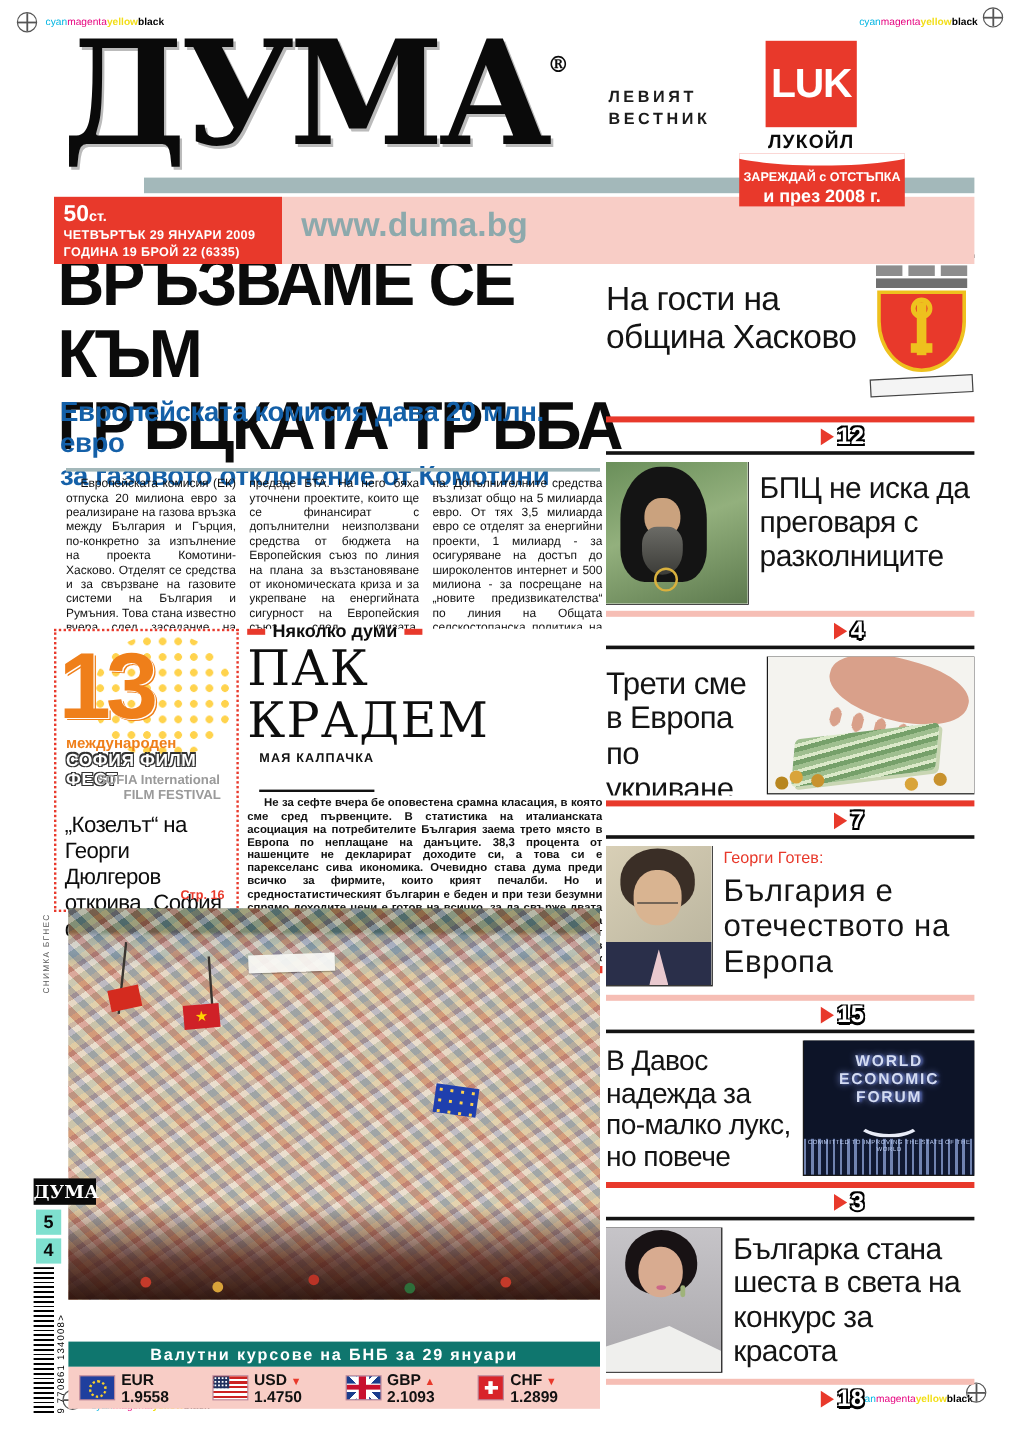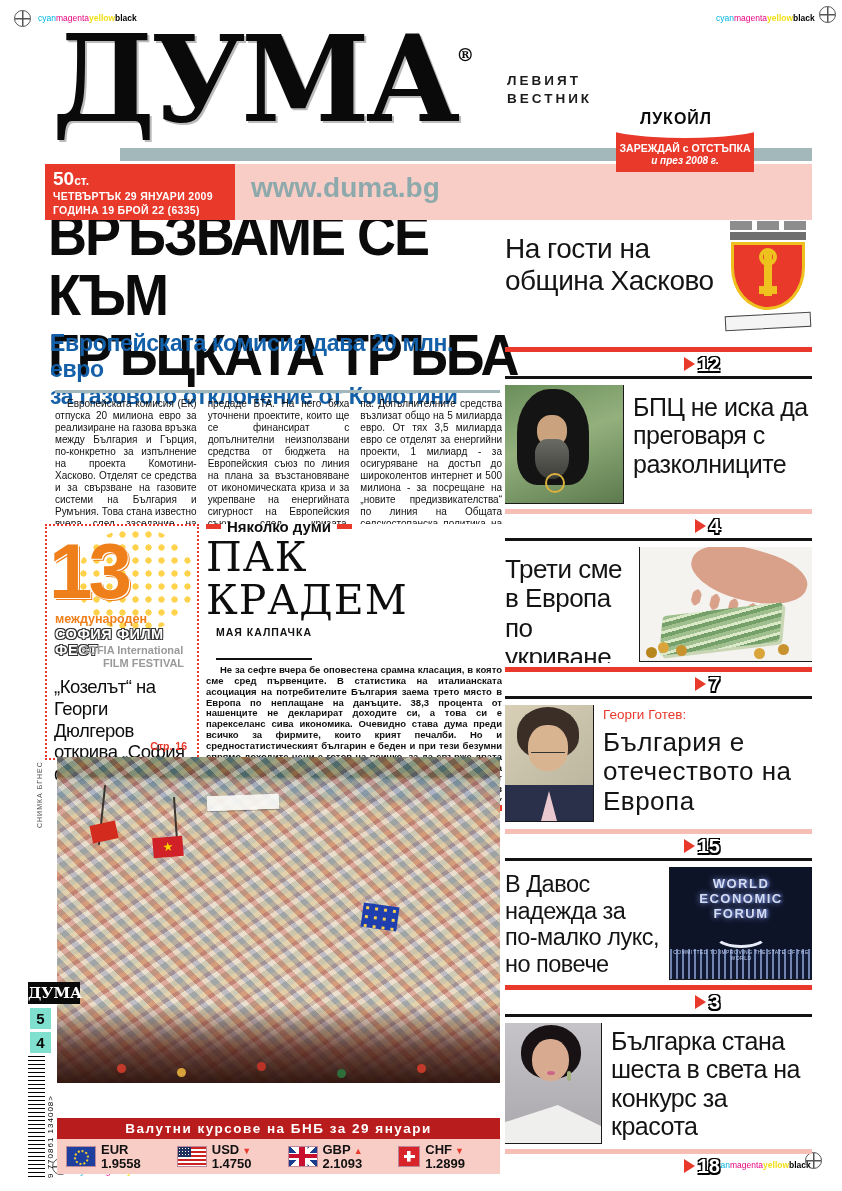--- a/index.html
+++ b/index.html
@@ -25,21 +25,21 @@
               display:flex;align-items:center;justify-content:center;z-index:3;}
   #lukoil-box .luk{color:#fff;font-weight:bold;font-size:34px;letter-spacing:-1px;
                    font-family:"Liberation Sans",sans-serif;}
   #lukoil-name{position:absolute;left:626px;top:110px;width:100px;text-align:center;
                font-size:16px;font-weight:bold;letter-spacing:1px;color:#0a0a0a;z-index:3;}
   #lukoil-badge{position:absolute;left:616px;top:128px;width:138px;height:44px;background:#e8392b;
                 overflow:hidden;z-index:4;text-align:center;}
   #lukoil-badge::before{content:"";position:absolute;left:-14px;top:-16px;width:166px;height:26px;
                 background:#fff;border-radius:50%;}
   #lukoil-badge .b1{margin-top:14px;font-size:10.5px;font-weight:bold;color:#fff;line-height:1.25;}
-  #lukoil-badge .b2{font-size:10px;font-weight:bold;color:#fff;line-height:1.25;font-style:italic;}
+  #lukoil-badge .b2{font-size:15px;font-weight:bold;color:#fff;line-height:1.25;}
   
   #datebox{position:absolute;left:45px;top:164px;width:190px;height:56px;background:#e8392b;
            color:#fff;padding:5px 0 0 8px;box-sizing:border-box;z-index:2;}
   #datebox .price{font-size:19px;font-weight:bold;line-height:1;}
   #datebox .price .un{font-size:12px;}
   #datebox .dl{font-size:10.5px;font-weight:bold;margin-top:2px;letter-spacing:.3px;}
   #webstrip{position:absolute;left:235px;top:164px;width:577px;height:56px;background:#f8cdc6;z-index:1;}
   #webstrip .site{position:absolute;left:16px;top:8px;font-size:28px;font-weight:bold;color:#8da9ac;}
   
   #headline{position:absolute;left:48px;top:206px;width:470px;font-weight:bold;font-size:54px;
@@ -97,21 +97,21 @@
         transform:rotate(8deg);
         background-image:radial-gradient(circle,#ffd34d 22%,transparent 24%);background-size:9px 9px;}
   #mainphoto .banner{position:absolute;left:150px;top:38px;width:72px;height:15px;
         background:rgba(248,248,245,.92);transform:rotate(-2deg);box-shadow:0 1px 1px rgba(0,0,0,.3);}
   #mainphoto .fg{position:absolute;left:60px;bottom:10px;width:9px;height:9px;border-radius:50%;
         background:#c43a2a;box-shadow:60px 4px 0 #d8a33a,140px -2px 0 #b93326,220px 5px 0 #2e6e3a,300px 0 0 #c43a2a;}
   #caption{position:absolute;left:57px;top:1088px;width:443px;text-align:center;font-size:10.5px;
         font-style:italic;font-weight:bold;color:#222;line-height:1.25;}
   #caption .cap2{display:inline-block;border-top:1px solid #444;padding-top:1px;}
   
-  #curtitle{position:absolute;left:57px;top:1118px;width:443px;height:21px;background:#b91c1c;
+  #curtitle{position:absolute;left:57px;top:1118px;width:443px;height:21px;background:#0f766e;
         color:#fff;font-weight:bold;font-size:13.5px;letter-spacing:1.5px;text-align:center;line-height:21px;}
   #curbody{position:absolute;left:57px;top:1139px;width:443px;height:35px;background:#f8cdc6;
         display:flex;align-items:center;}
   .cur{flex:1;display:flex;align-items:center;gap:6px;padding-left:10px;}
   .cur .cc{font-size:13px;font-weight:bold;line-height:1.05;}
   .cur .cv{font-size:13px;font-weight:bold;line-height:1.05;}
   .cur .tr{color:#e8392b;font-size:9px;margin-left:3px;}
   .flag{width:28px;height:19px;position:relative;box-shadow:0 0 0 1px #b89;}
   .flag-eu{background:#1f3f9e;}
   .flag-eu::after{content:"";position:absolute;left:7px;top:3px;width:11px;height:11px;
@@ -238,20 +238,23 @@
   <div class="cmyk" style="left:76px;top:1166px;"><span class="c-cyan">cyan</span><span class="c-mag">magenta</span><span class="c-yel">yellow</span><span class="c-blk">black</span></div>
   <div class="cmyk" style="left:712px;top:1160px;"><span class="c-cyan">cyan</span><span class="c-mag">magenta</span><span class="c-yel">yellow</span><span class="c-blk">black</span></div>
   <div class="regmark" style="left:805px;top:1152px;"></div>
 
   <div id="tealbar"></div>
   <div id="logo"><span>ДУМА</span><sup>®</sup></div>
   <div id="tagline">
     <div>ЛЕВИЯТ</div>
     <div>ВЕСТНИК</div>
   </div>
+  <div id="lukoil-box">
+      <span class="luk">LUK</span>
+    </div>
   <div id="lukoil-name">ЛУКОЙЛ</div>
   <div id="lukoil-badge">
     <div class="b1">ЗАРЕЖДАЙ с ОТСТЪПКА</div>
     <div class="b2">и през 2008 г.</div>
   </div>
 
   <div id="datebox">
     <div class="price"><span>50</span><span class="un">ст.</span></div>
     <div class="dl">ЧЕТВЪРТЪК 29 ЯНУАРИ 2009</div>
     <div class="dl">ГОДИНА 19 БРОЙ 22 (6335)</div>

